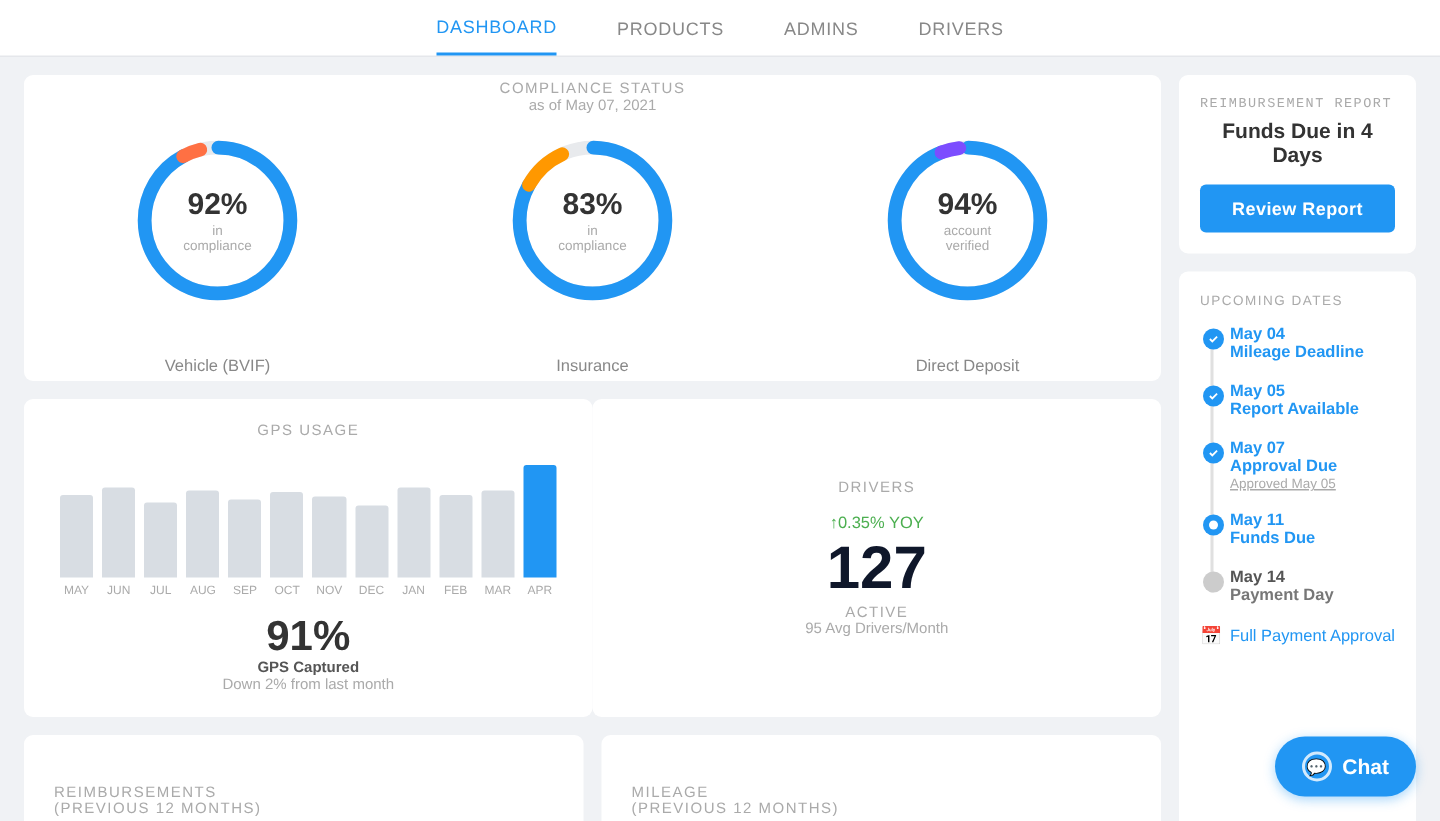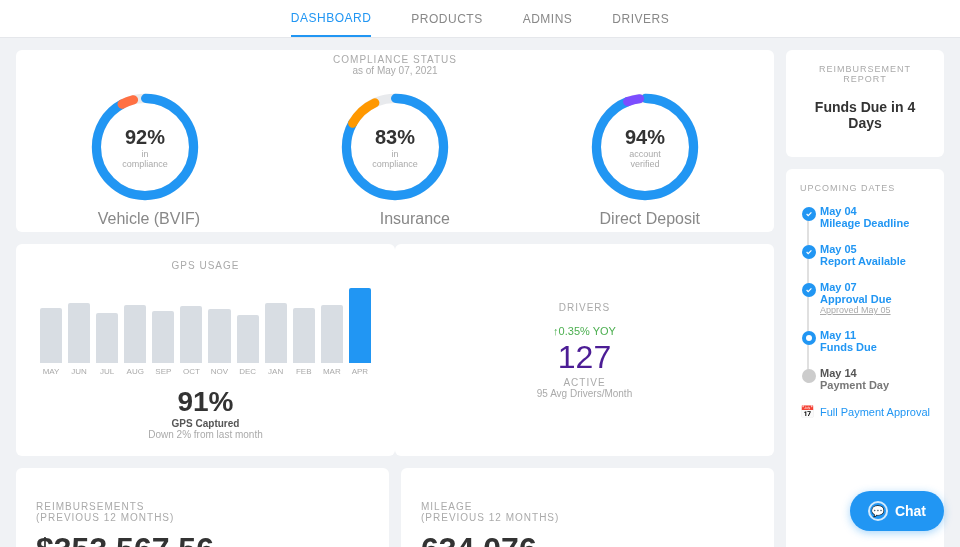--- a/index.html
+++ b/index.html
@@ -75,27 +75,28 @@
 
     .compliance-charts {
       display: flex;
       justify-content: space-around;
       align-items: center;
     }
 
     .donut-wrapper {
       display: flex;
       flex-direction: column;
-      align-items: flex-end;
+      align-items: center;
+      gap: 16px;
     }
 
     .donut-label {
-      font-size: 16px;
+      font-size: 11px;
       color: #888;
-      margin-top: 8px;
+      margin-top: 20px;
     }
 
     .donut-center {
       position: absolute;
       top: 50%;
       left: 50%;
       transform: translate(-50%, -50%);
       text-align: center;
     }
     .donut-pct {
@@ -193,23 +194,23 @@
       letter-spacing: 1px;
       text-transform: uppercase;
       margin-bottom: 12px;
     }
     .drivers-yoy {
       font-size: 11px;
       color: #4caf50;
       margin-bottom: 4px;
     }
     .drivers-count {
-      font-size: 32px;
-      font-weight: 400;
-      color: #4c1d95;
+      font-size: 40px;
+      font-weight: 700;
+      color: #0f172a;
       line-height: 1;
     }
     .drivers-active {
       font-size: 10px;
       color: #aaa;
       letter-spacing: 1px;
       text-transform: uppercase;
       margin-top: 4px;
     }
     .drivers-avg {
@@ -253,22 +254,23 @@
     .report-card {
       background: #fff;
       border-radius: 6px;
       padding: 14px;
     }
     .report-header {
       font-size: 9px;
       color: #aaa;
       letter-spacing: 1px;
       text-transform: uppercase;
-      text-align: center;
-      margin-bottom: 15px;
+      text-align: left;
+      margin-bottom: 5px;
+      font-family: Liberation Mono, monospace;
     }
     .report-title {
       font-size: 14px;
       font-weight: 700;
       color: #333;
       text-align: center;
       margin-bottom: 12px;
     }
     .review-btn {
       width: 100%;
@@ -542,20 +544,21 @@
       </div>
     </div>
 
   </div>
 
   <div class="right-sidebar">
 
     <div class="report-card">
       <div class="report-header">REIMBURSEMENT REPORT</div>
       <div class="report-title">Funds Due in 4 Days</div>
+      <button class="review-btn">Review Report</button>
     </div>
 
     <div class="dates-card">
       <div class="dates-header">UPCOMING DATES</div>
       <div class="timeline" id="timeline-container">
           <div class="tl-item">
       <div class="tl-dot done">
               <svg viewBox="0 0 10 10">
                 <polyline points="2,5 4,7 8,3" fill="none" stroke="white" stroke-width="1.5"></polyline>
               </svg>

